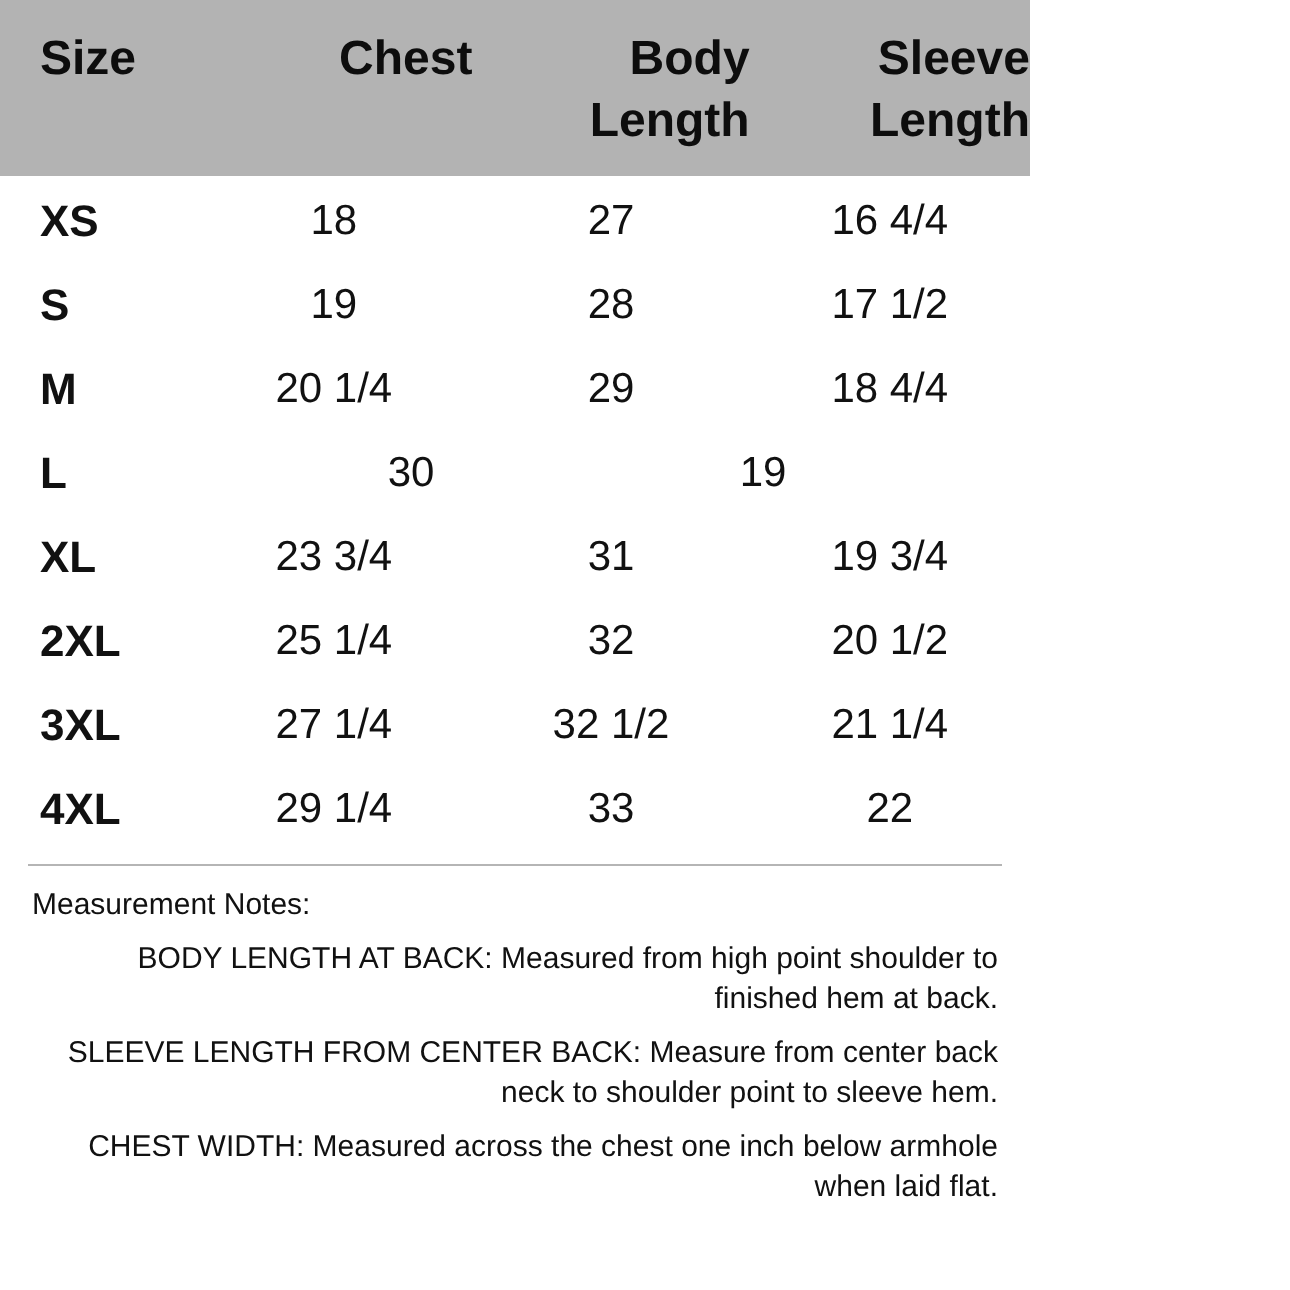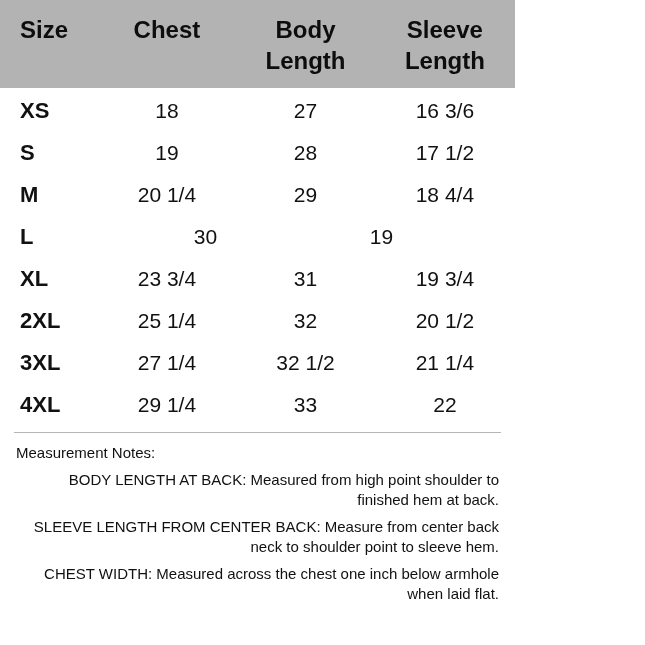--- a/index.html
+++ b/index.html
@@ -29,21 +29,21 @@
     display: flex;
     align-items: flex-start;
     padding: 14px 0 10px 0;
     box-sizing: border-box;
     min-height: 88px;
   }
   .table-header .cell {
     font-weight: bold;
     font-size: 24px;
     line-height: 1.3;
-    text-align: center;
+    text-align: right;
     color: #0d0d0d;
   }
   .col-size    { width: 118px; text-align: left; padding-left: 20px; box-sizing: border-box; }
   .col-chest   { width: 175px; }
   .col-body    { width: 175px; }
   .col-sleeve  { width: 177px; }
 
   .table-header .col-size { text-align: left; }
 
   
@@ -111,21 +111,21 @@
       <div>Length</div>
     </div>
   </div>
 
   <div class="rows">
 
     <div class="row">
       <div class="cell col-size">XS</div>
       <div class="cell col-chest">18</div>
       <div class="cell col-body">27</div>
-      <div class="cell col-sleeve">16  3/6</div>
+      <div class="cell col-sleeve">16  4/4</div>
     </div>
 
     <div class="row">
       <div class="cell col-size">S</div>
       <div class="cell col-chest">19</div>
       <div class="cell col-body">28</div>
       <div class="cell col-sleeve">17  1/2</div>
     </div>
 
     <div class="row">

